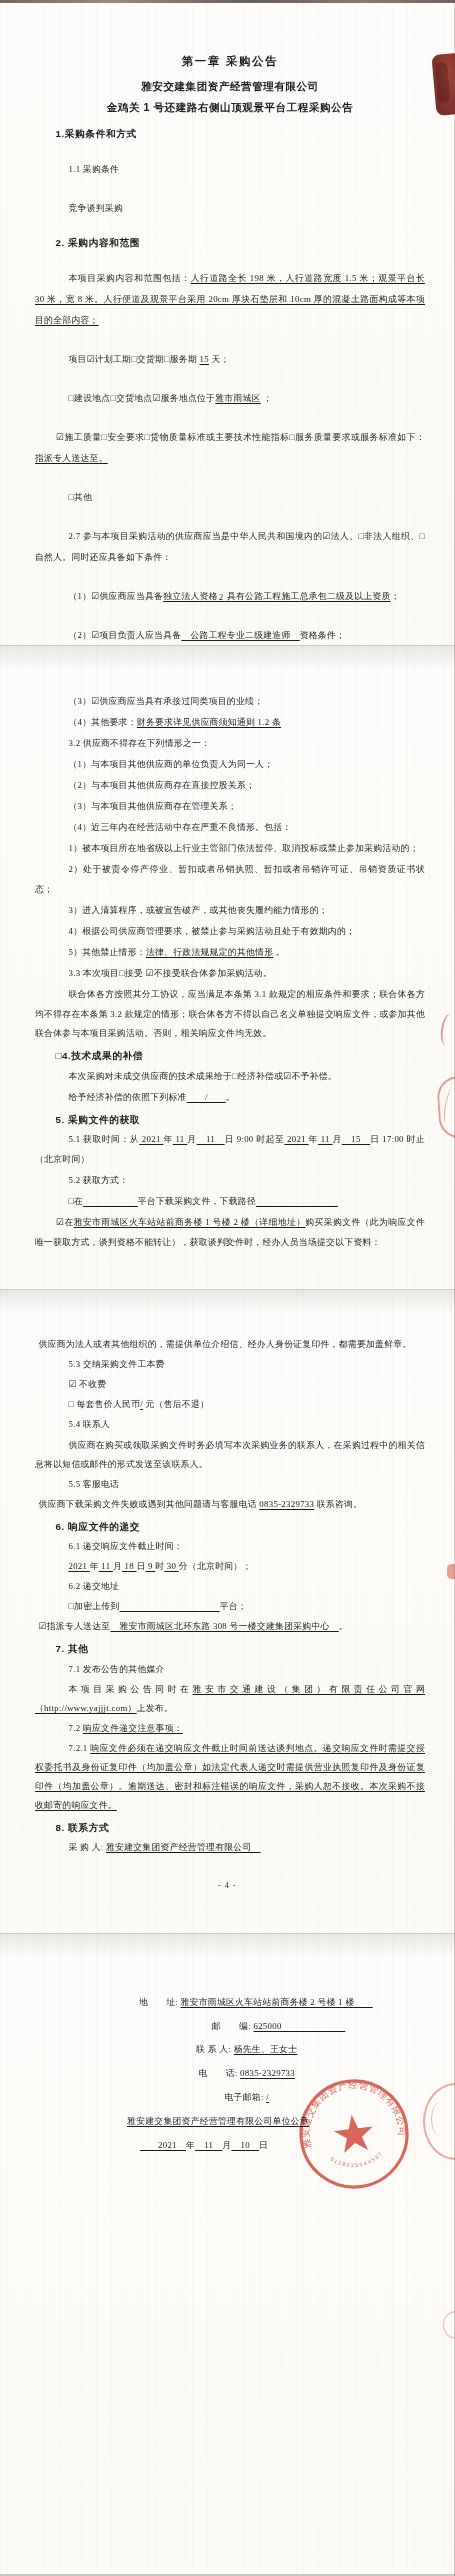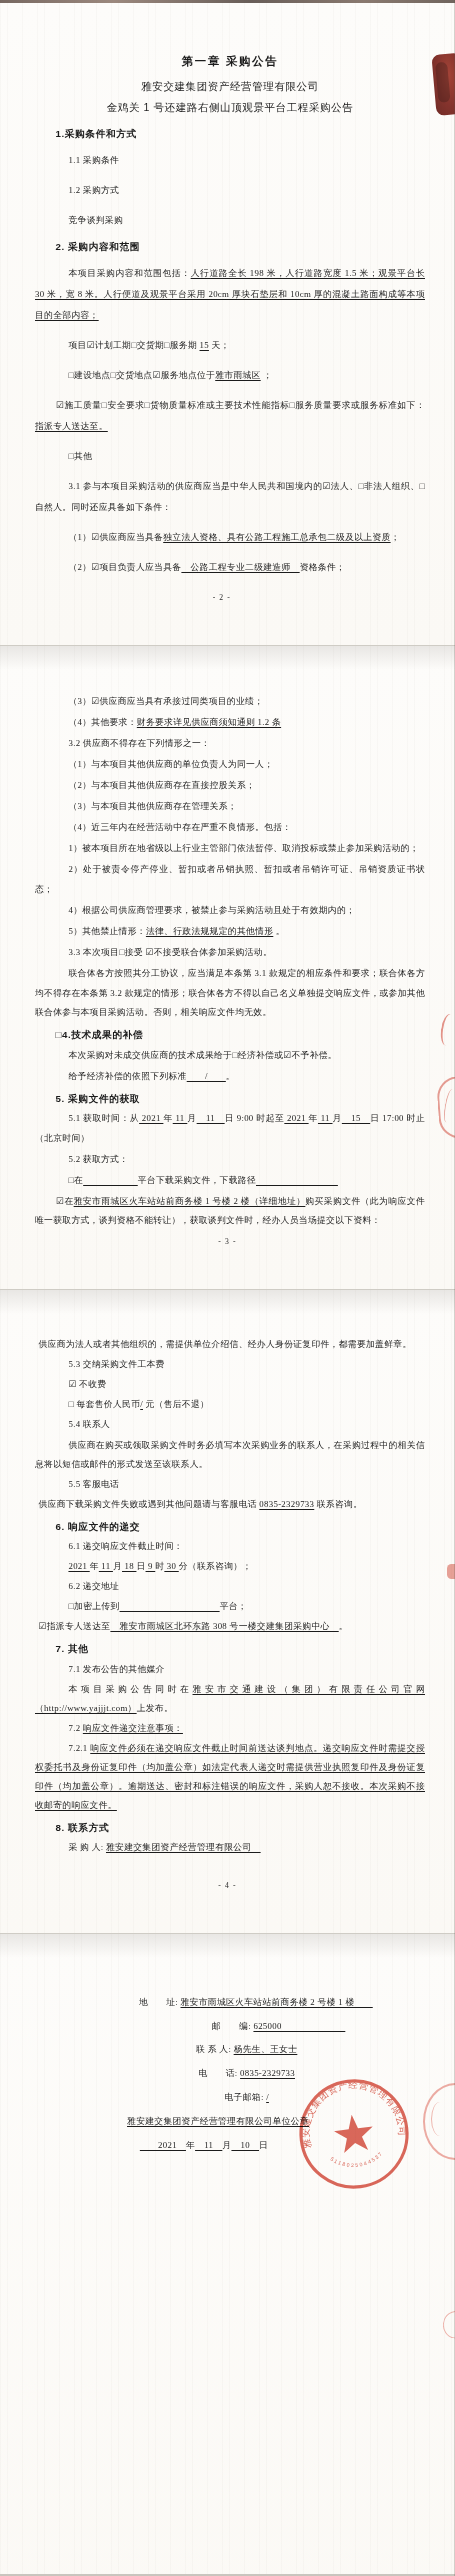--- a/index.html
+++ b/index.html
@@ -24,28 +24,28 @@
   .pg4{height:727px;}
 
   .content{position:relative;padding:50px 30px 0 35px;}
   .pg1 .content{padding-top:52px;}
   .pg2 .content,.pg3 .content{padding-top:44px;}
   .pg4 .content{padding-top:55px;}
 
   
   .c-chapter{font-family:"Liberation Sans","DejaVu Sans",sans-serif;font-weight:bold;
     font-size:11.4px;text-align:center;letter-spacing:1.7px;line-height:19.4px;margin-bottom:4.6px;}
-  .c-subtitle{font-family:"Liberation Sans","DejaVu Sans",sans-serif;font-weight:normal;
+  .c-subtitle{font-family:"Liberation Sans","DejaVu Sans",sans-serif;font-weight:bold;
     font-size:10.5px;text-align:center;letter-spacing:0.6px;line-height:21px;}
   .c-h1{font-family:"Liberation Sans","DejaVu Sans",sans-serif;font-weight:bold;
     font-size:9.7px;letter-spacing:0.6px;padding-left:20.5px;margin:10.2px 0 5.7px;}
   .pg2 .c-h1,.pg3 .c-h1{margin:6.8px 0 3.4px;}
   .c-p{font-size:8.8px;line-height:19.4px;letter-spacing:0.3px;text-indent:3.8em;
     margin:1.7px 0;text-align:justify;}
-  .pg1 .c-p{line-height:21px;margin:9px 0;}
+  .pg1 .c-p{line-height:21px;margin:18px 0;}
   .pg3 .c-p{line-height:19px;margin:1.1px 0;}
   .pg4 .c-p{line-height:21px;margin:2.8px 0;text-align:center;}
   .c-p0{text-indent:.4em;}
   .c-hang{text-indent:2.4em;}
   .c-sign{text-indent:0;text-align:right;padding-right:24px;margin-top:8px;}
   .c-sign2{text-indent:0;text-align:right;padding-right:52px;}
   .u{text-decoration:underline;text-underline-offset:2.3px;text-decoration-thickness:0.6px;}
 
   .pfoot{position:absolute;bottom:43px;left:0;right:0;text-align:center;
     font-size:7.7px;letter-spacing:1.1px;color:#2a2a2a;}
@@ -82,48 +82,48 @@
 <div id="stage">
   <div class="scan-strip-top"></div>
 
   <div class="page pg1">
     <div class="content">
         <div class="c-chapter"><span>第一章 采购公告</span></div>
         <div class="c-subtitle"><span>雅安交建集团资产经营管理有限公司</span></div>
         <div class="c-subtitle"><span>金鸡关 1 号还建路右侧山顶观景平台工程采购公告</span></div>
         <div class="c-h1"><span>1.采购条件和方式</span></div>
         <div class="c-p"><span>1.1 采购条件</span></div>
-        <div class="c-p"><span>1.2 采购方式</span></div>
         <div class="c-p"><span>竞争谈判采购</span></div>
         <div class="c-h1"><span>2. 采购内容和范围</span></div>
         <div class="c-p"><span>本项目采购内容和范围包括：</span><span class="u">人行道路全长 198 米，人行道路宽度 1.5 米；观景平台长 30 米，宽 8 米。人行便道及观景平台采用 20cm 厚块石垫层和 10cm 厚的混凝土路面构成等本项目的全部内容；</span></div>
         <div class="c-p"><span>项目☑计划工期□交货期□服务期 </span><span class="u">15</span><span> 天；</span></div>
         <div class="c-p"><span>□建设地点□交货地点☑服务地点位于</span><span class="u">雅市雨城区</span><span> ；</span></div>
         <div class="c-p c-hang"><span>☑施工质量□安全要求□货物质量标准或主要技术性能指标□服务质量要求或服务标准如下：</span><span class="u">指派专人送达至。</span></div>
         <div class="c-p"><span>□其他</span></div>
-        <div class="c-p"><span>3.1 参与本项目采购活动的供应商应当是中华人民共和国境内的☑法人、□非法人组织、□自然人。同时还应具备如下条件：</span></div>
+        <div class="c-p"><span>2.7 参与本项目采购活动的供应商应当是中华人民共和国境内的☑法人、□非法人组织、□自然人。同时还应具备如下条件：</span></div>
         <div class="c-p"><span>（1）☑供应商应当具备</span><span class="u">独立法人资格、具有公路工程施工总承包二级及以上资质</span><span>；</span></div>
         <div class="c-p"><span>（2）☑项目负责人应当具备</span><span class="u">　公路工程专业二级建造师　</span><span>资格条件；</span></div>
       </div>
     <div class="pfoot">- 2 -</div>
     <div class="edge-stamp-dark"></div>
   </div>
 
   <div class="page pg2">
     <div class="shade"></div>
     <div class="content">
         <div class="c-p"><span>（3）☑供应商应当具有承接过同类项目的业绩；</span></div>
         <div class="c-p"><span>（4）其他要求：</span><span class="u">财务要求详见供应商须知通则 1.2 条</span></div>
         <div class="c-p"><span>3.2  供应商不得存在下列情形之一：</span></div>
         <div class="c-p"><span>（1）与本项目其他供应商的单位负责人为同一人；</span></div>
         <div class="c-p"><span>（2）与本项目其他供应商存在直接控股关系；</span></div>
         <div class="c-p"><span>（3）与本项目其他供应商存在管理关系；</span></div>
         <div class="c-p"><span>（4）近三年内在经营活动中存在严重不良情形。包括：</span></div>
         <div class="c-p"><span>1）被本项目所在地省级以上行业主管部门依法暂停、取消投标或禁止参加采购活动的；</span></div>
         <div class="c-p"><span>2）处于被责令停产停业、暂扣或者吊销执照、暂扣或者吊销许可证、吊销资质证书状态；</span></div>
+        <div class="c-p"><span>3）进入清算程序，或被宣告破产，或其他丧失履约能力情形的；</span></div>
         <div class="c-p"><span>4）根据公司供应商管理要求，被禁止参与采购活动且处于有效期内的；</span></div>
         <div class="c-p"><span>5）其他禁止情形：</span><span class="u">法律、行政法规规定的其他情形</span><span> 。</span></div>
         <div class="c-p"><span>3.3  本次项目□接受 ☑不接受联合体参加采购活动。</span></div>
         <div class="c-p"><span>联合体各方按照其分工协议，应当满足本条第 3.1 款规定的相应条件和要求；联合体各方均不得存在本条第 3.2 款规定的情形；联合体各方不得以自己名义单独提交响应文件，或参加其他联合体参与本项目采购活动。否则，相关响应文件均无效。</span></div>
         <div class="c-h1"><span>□4.技术成果的补偿</span></div>
         <div class="c-p"><span>本次采购对未成交供应商的技术成果给于□经济补偿或☑不予补偿。</span></div>
         <div class="c-p"><span>给予经济补偿的依照下列标准</span><span class="u">　　/　　</span><span>。</span></div>
         <div class="c-h1"><span>5.  采购文件的获取</span></div>
         <div class="c-p"><span>5.1 获取时间：从</span><span class="u"> 2021 </span><span>年</span><span class="u"> 11 </span><span>月</span><span class="u">　11　</span><span>日 9:00 时起至</span><span class="u"> 2021 </span><span>年</span><span class="u"> 11 </span><span>月</span><span class="u">　15　</span><span>日 17:00 时止（北京时间）</span></div>
         <div class="c-p"><span>5.2  获取方式：</span></div>
@@ -141,21 +141,21 @@
         <div class="c-p c-p0"><span>供应商为法人或者其他组织的，需提供单位介绍信、经办人身份证复印件，都需要加盖鲜章。</span></div>
         <div class="c-p"><span>5.3 交纳采购文件工本费</span></div>
         <div class="c-p"><span>☑ 不收费</span></div>
         <div class="c-p"><span>□ 每套售价人民币</span><span class="u">/</span><span> 元（售后不退）</span></div>
         <div class="c-p"><span>5.4 联系人</span></div>
         <div class="c-p"><span>供应商在购买或领取采购文件时务必填写本次采购业务的联系人，在采购过程中的相关信息将以短信或邮件的形式发送至该联系人。</span></div>
         <div class="c-p"><span>5.5 客服电话</span></div>
         <div class="c-p c-p0"><span>供应商下载采购文件失败或遇到其他问题请与客服电话 </span><span class="u">0835-2329733</span><span> 联系咨询。</span></div>
         <div class="c-h1"><span>6.  响应文件的递交</span></div>
         <div class="c-p"><span>6.1 递交响应文件截止时间：</span></div>
-        <div class="c-p"><span class="u"> 2021 </span><span>年</span><span class="u"> 11 </span><span>月</span><span class="u"> 18 </span><span>日</span><span class="u"> 9 </span><span>时</span><span class="u"> 30 </span><span>分（联系咨询）；</span></div>
+        <div class="c-p"><span class="u"> 2021 </span><span>年</span><span class="u"> 11 </span><span>月</span><span class="u"> 18 </span><span>日</span><span class="u"> 9 </span><span>时</span><span class="u"> 30 </span><span>分（北京时间）；</span></div>
         <div class="c-p"><span>6.2 递交地址</span></div>
         <div class="c-p"><span>□加密上传到</span><span class="u">　　　　　　　　　　　</span><span>平台；</span></div>
         <div class="c-p c-p0"><span>☑指派专人送达至</span><span class="u">　雅安市雨城区北环东路 308 号一楼交建集团采购中心　</span><span>。</span></div>
         <div class="c-h1"><span>7.  其他</span></div>
         <div class="c-p"><span>7.1 发布公告的其他媒介</span></div>
         <div class="c-p"><span>本项目采购公告同时在</span><span class="u">雅安市交通建设（集团）有限责任公司官网（http://www.yajjjt.com）</span><span>上发布。</span></div>
         <div class="c-p"><span>7.2 </span><span class="u">响应文件递交注意事项：</span></div>
         <div class="c-p"><span>7.2.1 </span><span class="u">响应文件必须在递交响应文件截止时间前送达谈判地点。递交响应文件时需提交授权委托书及身份证复印件（均加盖公章）如法定代表人递交时需提供营业执照复印件及身份证复印件（均加盖公章）。逾期送达、密封和标注错误的响应文件，采购人恕不接收。本次采购不接收邮寄的响应文件。</span></div>
         <div class="c-h1"><span>8.  联系方式</span></div>
         <div class="c-p"><span>采 购 人: </span><span class="u">雅安建交集团资产经营管理有限公司　</span></div>

